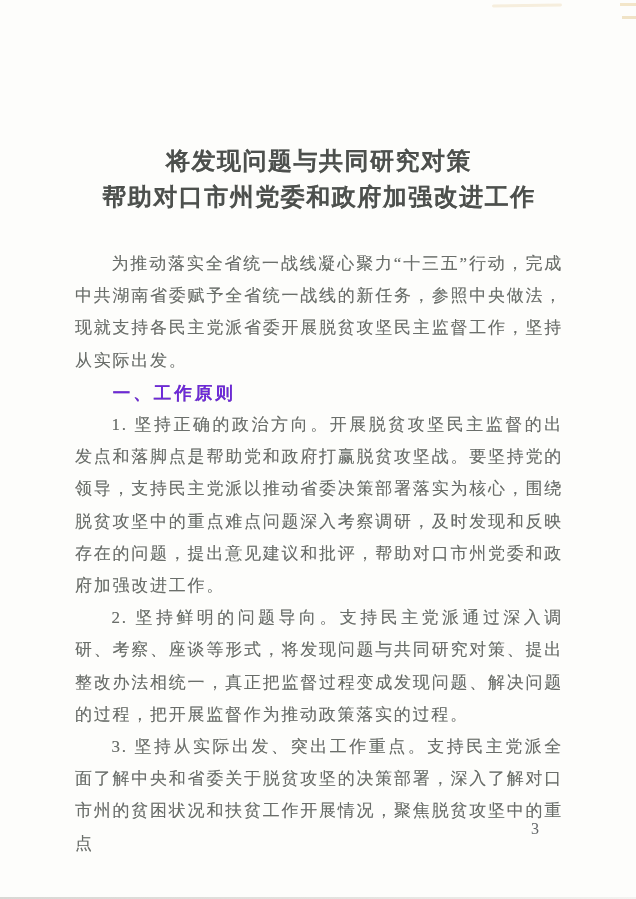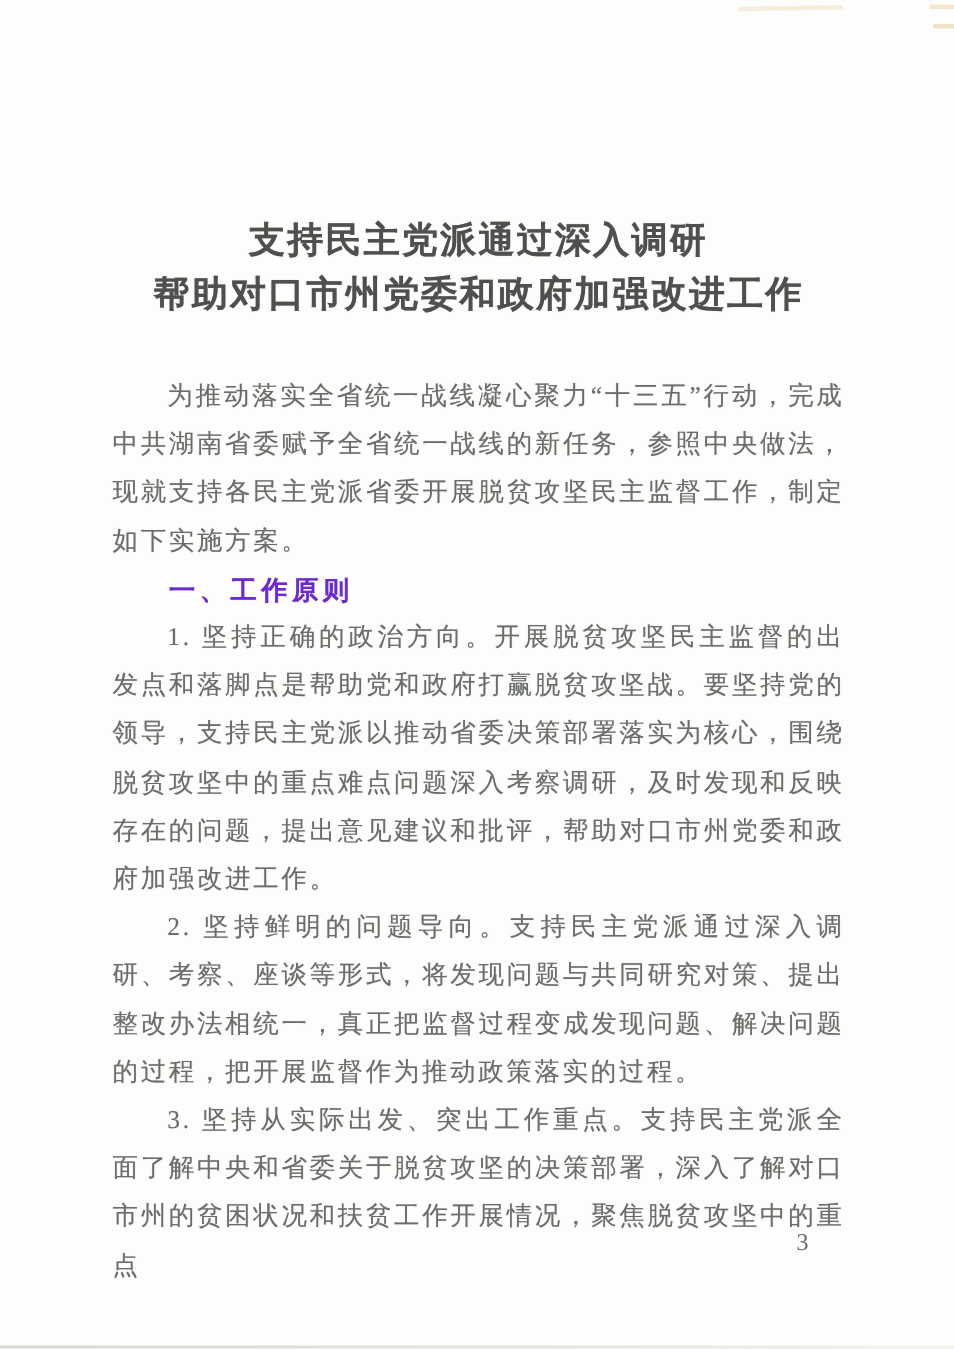--- a/index.html
+++ b/index.html
@@ -95,26 +95,26 @@
 <body>
 
 <div class="page">
 
   <div class="mark-tr-1"></div>
   <div class="mark-tr-2"></div>
   <div class="mark-tr-3"></div>
 
   <div class="content">
     <h1 class="title">
-      <span class="tline">支持民主党派通过深入调研</span>
+      <span class="tline">将发现问题与共同研究对策</span>
       <span class="tline">帮助对口市州党委和政府加强改进工作</span>
     </h1>
 
     <div class="body-text">
-      <p>为推动落实全省统一战线凝心聚力“十三五”行动，完成中共湖南省委赋予全省统一战线的新任务，参照中央做法，现就支持各民主党派省委开展脱贫攻坚民主监督工作，制定如下实施方案。</p>
+      <p>为推动落实全省统一战线凝心聚力“十三五”行动，完成中共湖南省委赋予全省统一战线的新任务，参照中央做法，现就支持各民主党派省委开展脱贫攻坚民主监督工作，坚持从实际出发。</p>
       <p class="heading">一、工作原则</p>
       <p>1. 坚持正确的政治方向。开展脱贫攻坚民主监督的出发点和落脚点是帮助党和政府打赢脱贫攻坚战。要坚持党的领导，支持民主党派以推动省委决策部署落实为核心，围绕脱贫攻坚中的重点难点问题深入考察调研，及时发现和反映存在的问题，提出意见建议和批评，帮助对口市州党委和政府加强改进工作。</p>
       <p>2. 坚持鲜明的问题导向。支持民主党派通过深入调研、考察、座谈等形式，将发现问题与共同研究对策、提出整改办法相统一，真正把监督过程变成发现问题、解决问题的过程，把开展监督作为推动政策落实的过程。</p>
       <p>3. 坚持从实际出发、突出工作重点。支持民主党派全面了解中央和省委关于脱贫攻坚的决策部署，深入了解对口市州的贫困状况和扶贫工作开展情况，聚焦脱贫攻坚中的重点</p>
     </div>
   </div>
 
   <div class="pagenum">3</div>
 
   <div class="bottom-edge"></div>

